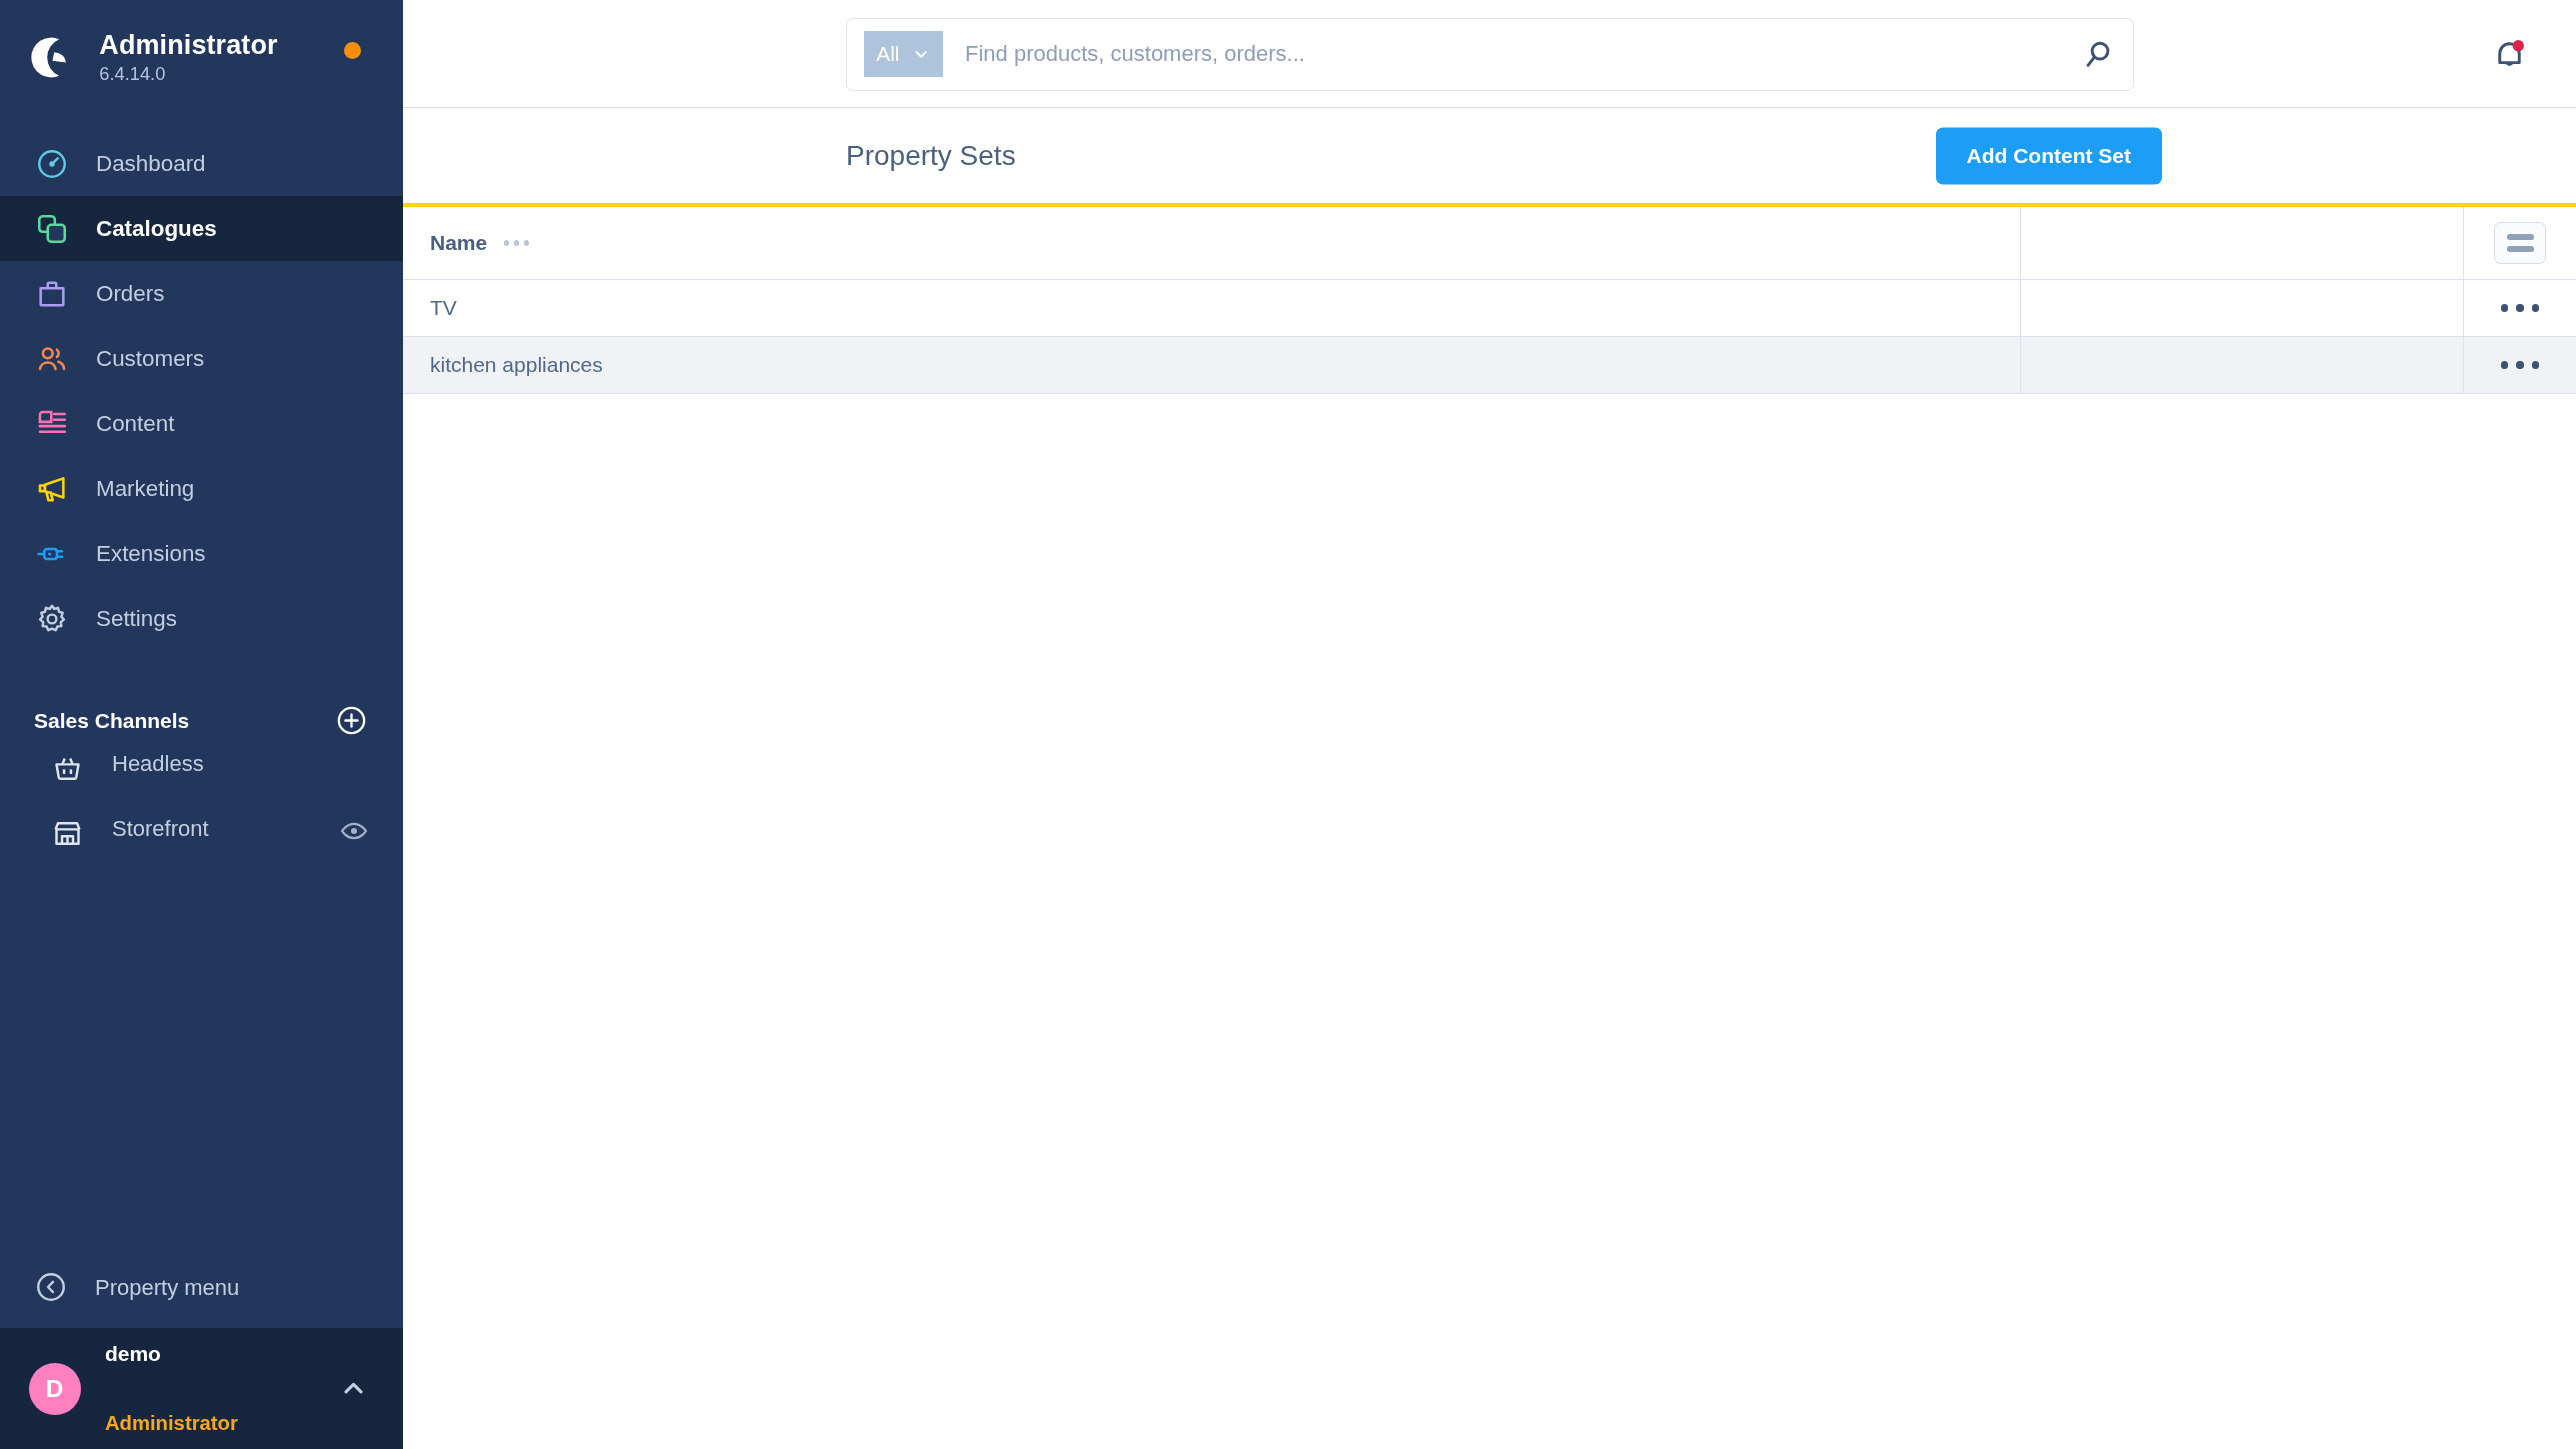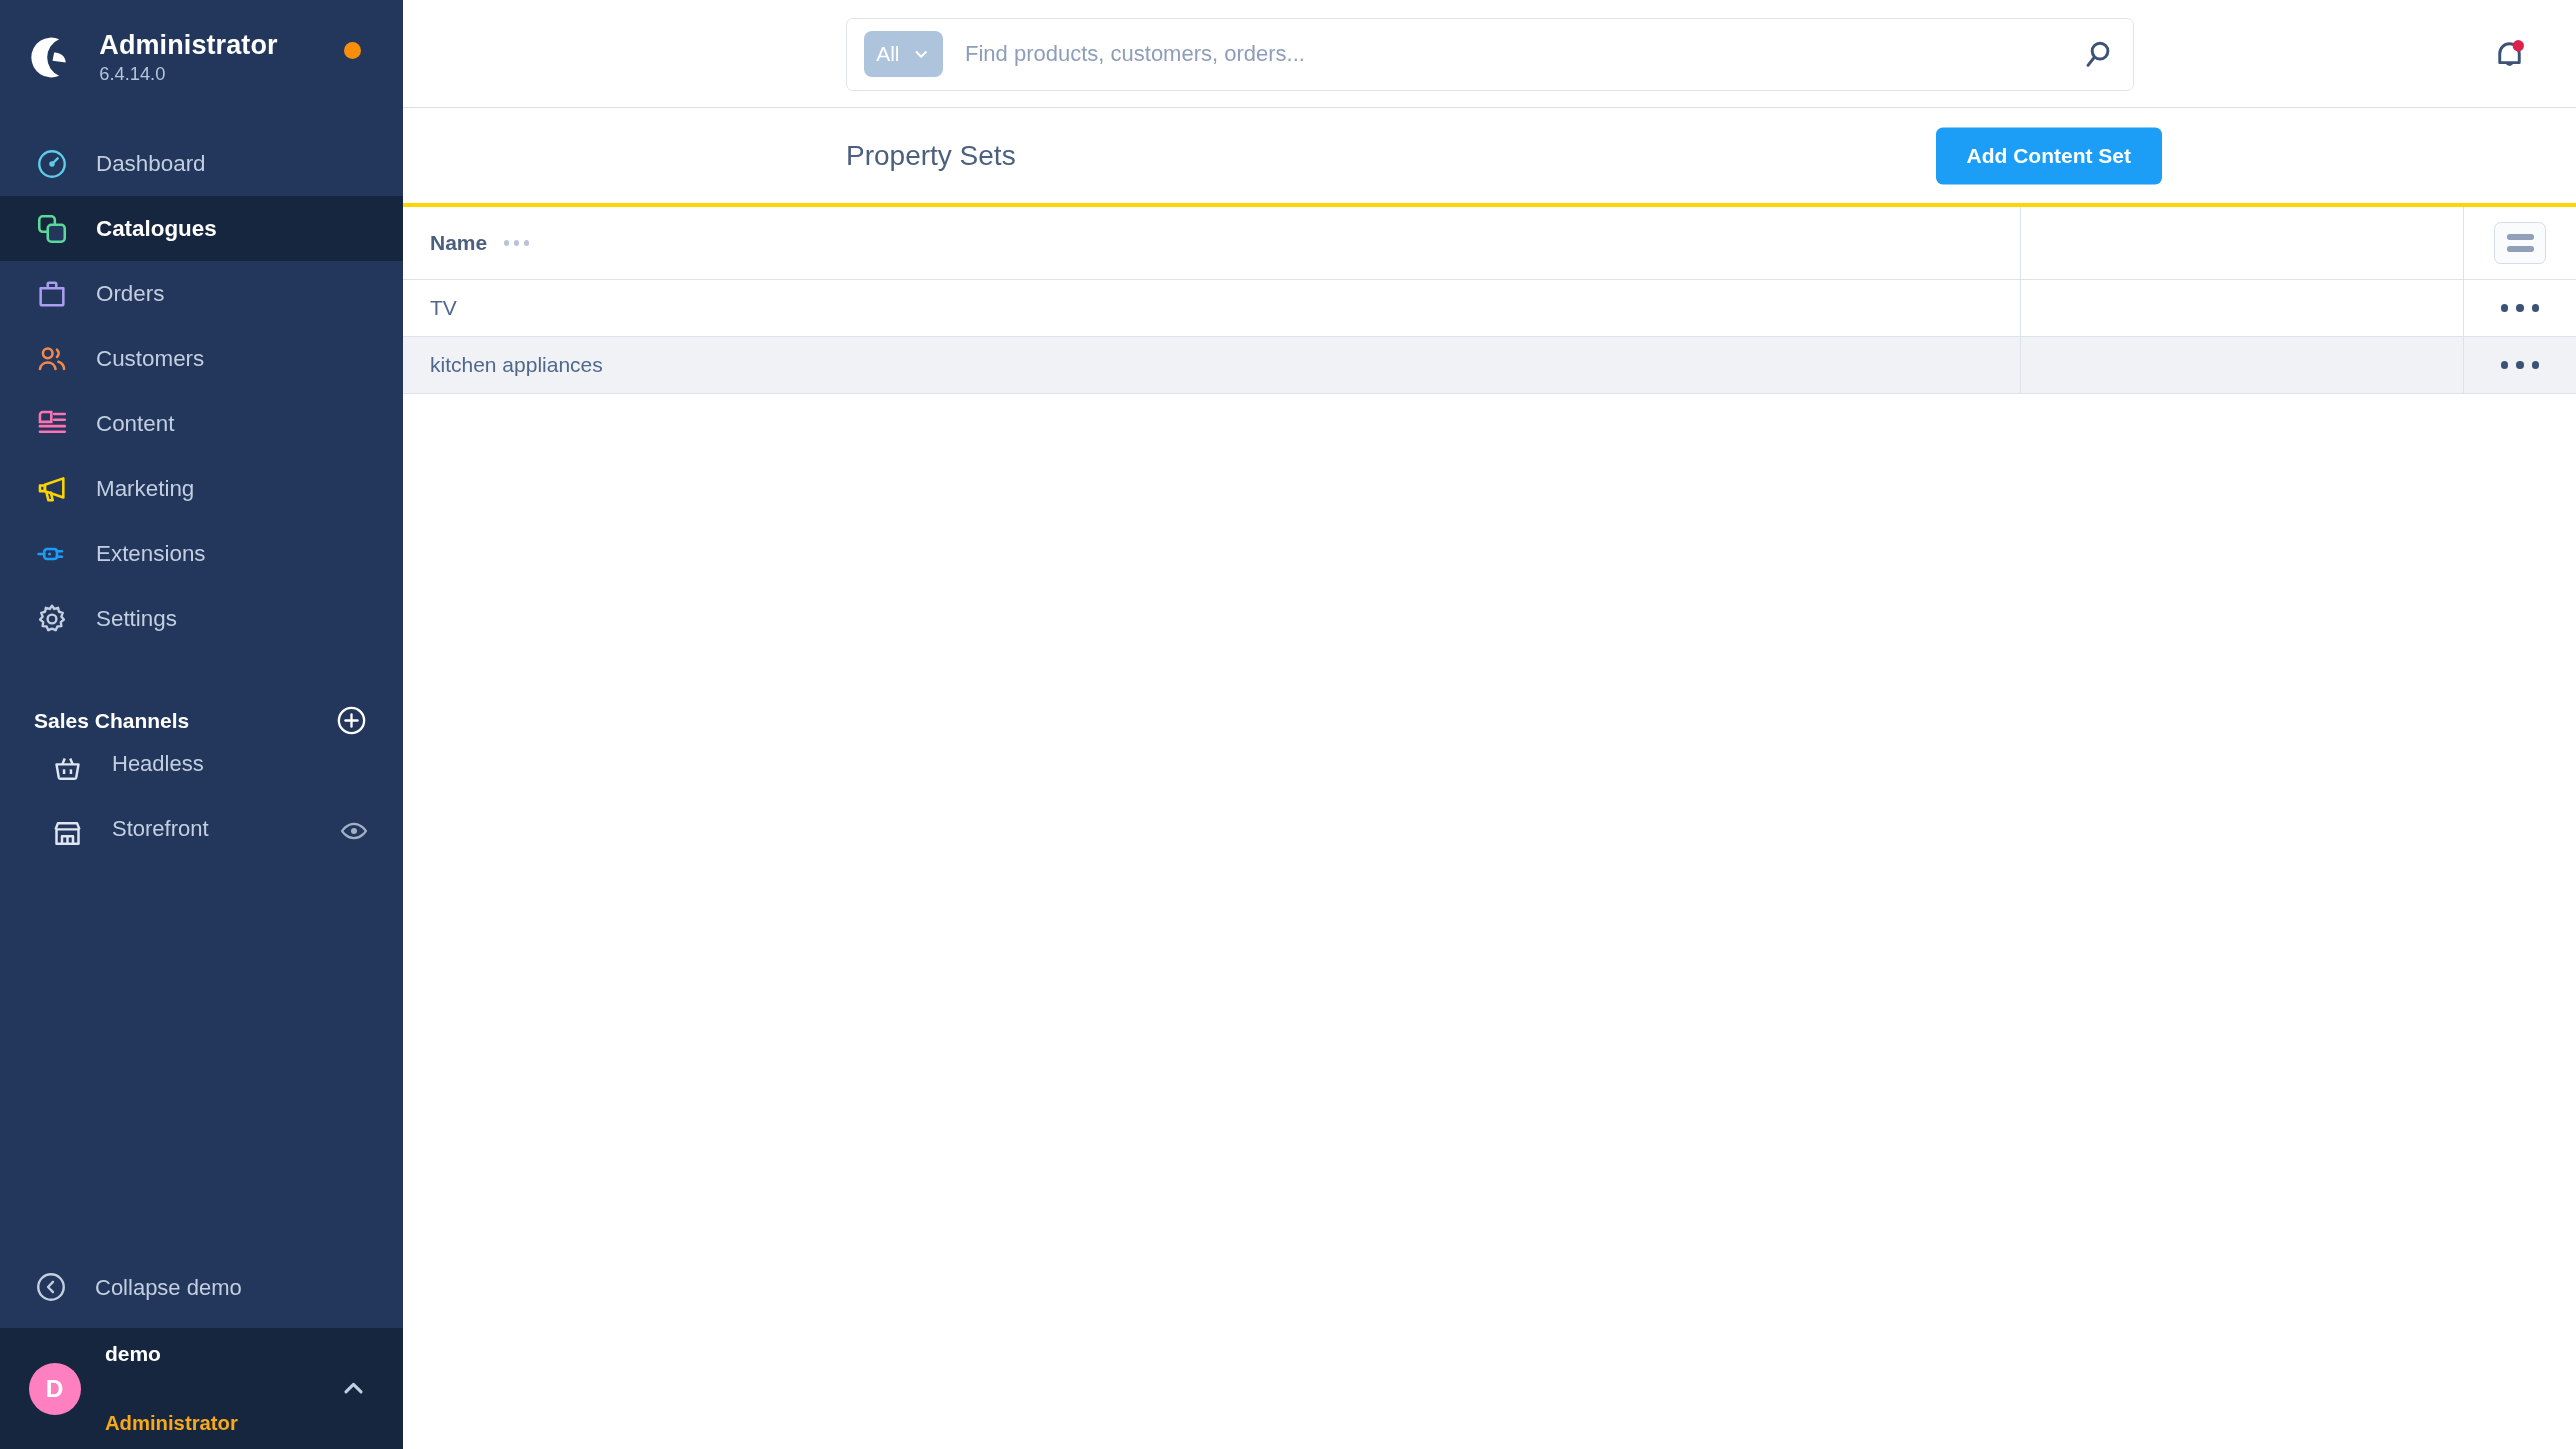--- a/index.html
+++ b/index.html
@@ -107,21 +107,21 @@
     display:flex; align-items:center; position:relative;
   }
   .search-wrap {
     position:absolute; left:443px; top:17.6px;
     width:1288px; height:73px;
     border:1.4px solid #dfe5ed; border-radius:6.8px;
     background:#ffffff; display:flex; align-items:center;
     padding:0 16.3px 0 17px;
   }
   .scope-badge {
-    background:#aec4dc; color:#ffffff; border-radius:8px;
+    background:#aec4dc; color:#ffffff; border-radius:1px;
     height:46px; min-width:71px; padding:0 12.2px;
     display:flex; align-items:center; justify-content:center;
     gap:11px; font-size:21px; cursor:pointer;
   }
   .scope-badge .cv { width:20.3px; height:20.3px; }
   .search-input {
     flex:1; border:none; outline:none; background:transparent;
     font-family:"Liberation Sans", sans-serif;
     font-size:22px; color:#3d5376; margin-left:22px;
   }
@@ -348,21 +348,21 @@
 
     <div class="sb-spacer"></div>
 
     <div class="collapse-row">
       <span class="ico">
         <svg viewBox="0 0 24 24" width="34" height="34" fill="none" stroke="#c3cfe0" stroke-width="1.7" stroke-linecap="round" stroke-linejoin="round">
           <circle cx="12" cy="12" r="9"></circle>
             <path d="M13.4 8.4 L9.9 12 l3.5 3.6"></path>
         </svg>
       </span>
-      <span class="lbl">Collapse demo</span>
+      <span class="lbl">Property menu</span>
     </div>
 
     <div class="user-bar">
       <span class="avatar">D</span>
       <span class="user-meta">
         <span class="user-name">demo</span>
         <span class="user-role">Administrator</span>
       </span>
       <span class="chev-up">
         <svg viewBox="0 0 24 24" width="33" height="33" fill="none" stroke="#c3cfe0" stroke-width="2.2" stroke-linecap="round" stroke-linejoin="round">

